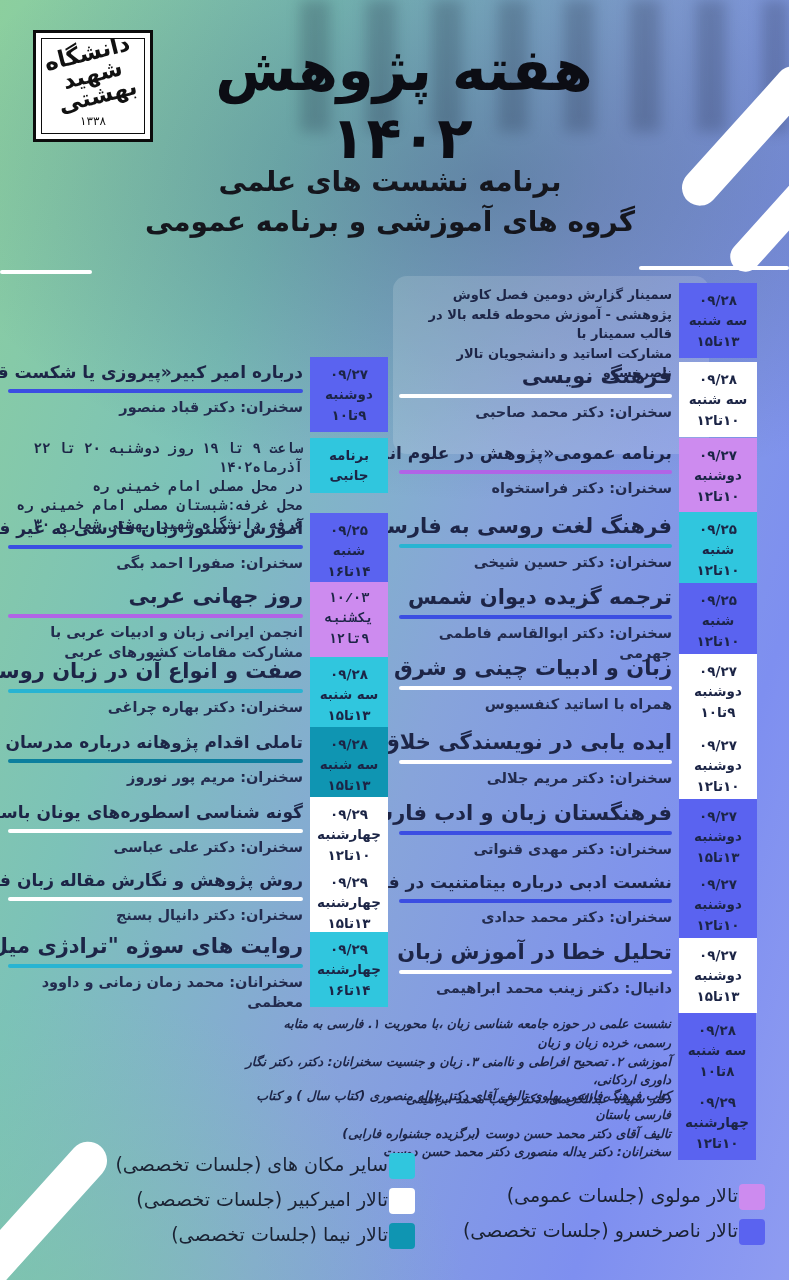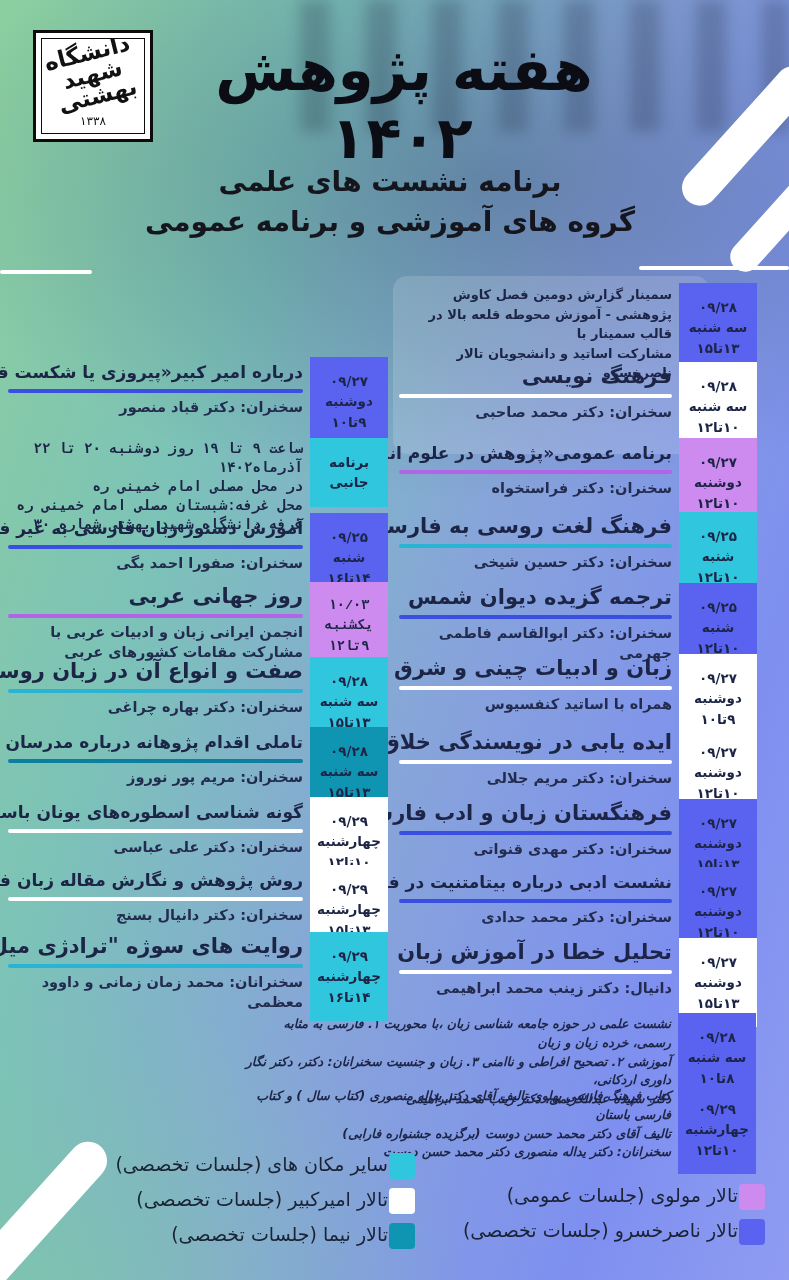--- a/index.html
+++ b/index.html
@@ -33,21 +33,21 @@
   .logo-cal{font-weight:bold;font-size:23px;line-height:.95;color:#111;text-align:center;
     transform:rotate(-14deg) translateY(-2px);letter-spacing:-1px;}
   .logo-year{font-size:12px;color:#111;margin-top:4px;letter-spacing:2px;}
   .main-title{position:absolute;left:160px;top:36px;width:486px;text-align:center;
     font-size:58px;font-weight:bold;color:#0c0d14;letter-spacing:-2px;transform:skewX(-3deg);}
   .subtitle{position:absolute;left:60px;top:162px;width:660px;text-align:center;
     font-size:28px;font-weight:bold;color:#15161d;line-height:1.42;}
 
   
   .card{position:absolute;display:flex;direction:rtl;align-items:flex-start;gap:7px;}
-  .badge{width:72px;flex:0 0 72px;text-align:center;padding:14px 3px;box-sizing:content-box;
+  .badge{width:72px;flex:0 0 72px;text-align:center;padding:7px 3px;box-sizing:content-box;
     font-weight:bold;font-size:13.5px;line-height:1.5;color:#1c2546;}
   .content{flex:1;min-width:0;padding-top:2px;}
   .title{text-align:right;font-weight:bold;font-size:21px;line-height:1.15;color:#1d2547;
     white-space:nowrap;overflow:visible;}
   .title.sm{font-size:17px;padding-top:4px;}
   .underline{height:4px;border-radius:2px;margin:6px 0 5px;width:100%;}
   .speaker{text-align:right;font-size:14.5px;font-weight:700;color:#232c4f;white-space:pre-line;line-height:1.35;}
   .ptext{text-align:right;font-size:13px;font-weight:bold;color:#1d2547;line-height:1.5;white-space:pre-line;}
   .card.colL .ptext{font-size:14px;line-height:1.35;font-family:Liberation Mono, monospace;}
   .card.wide .ptext{font-size:12.5px;font-style:italic;}

